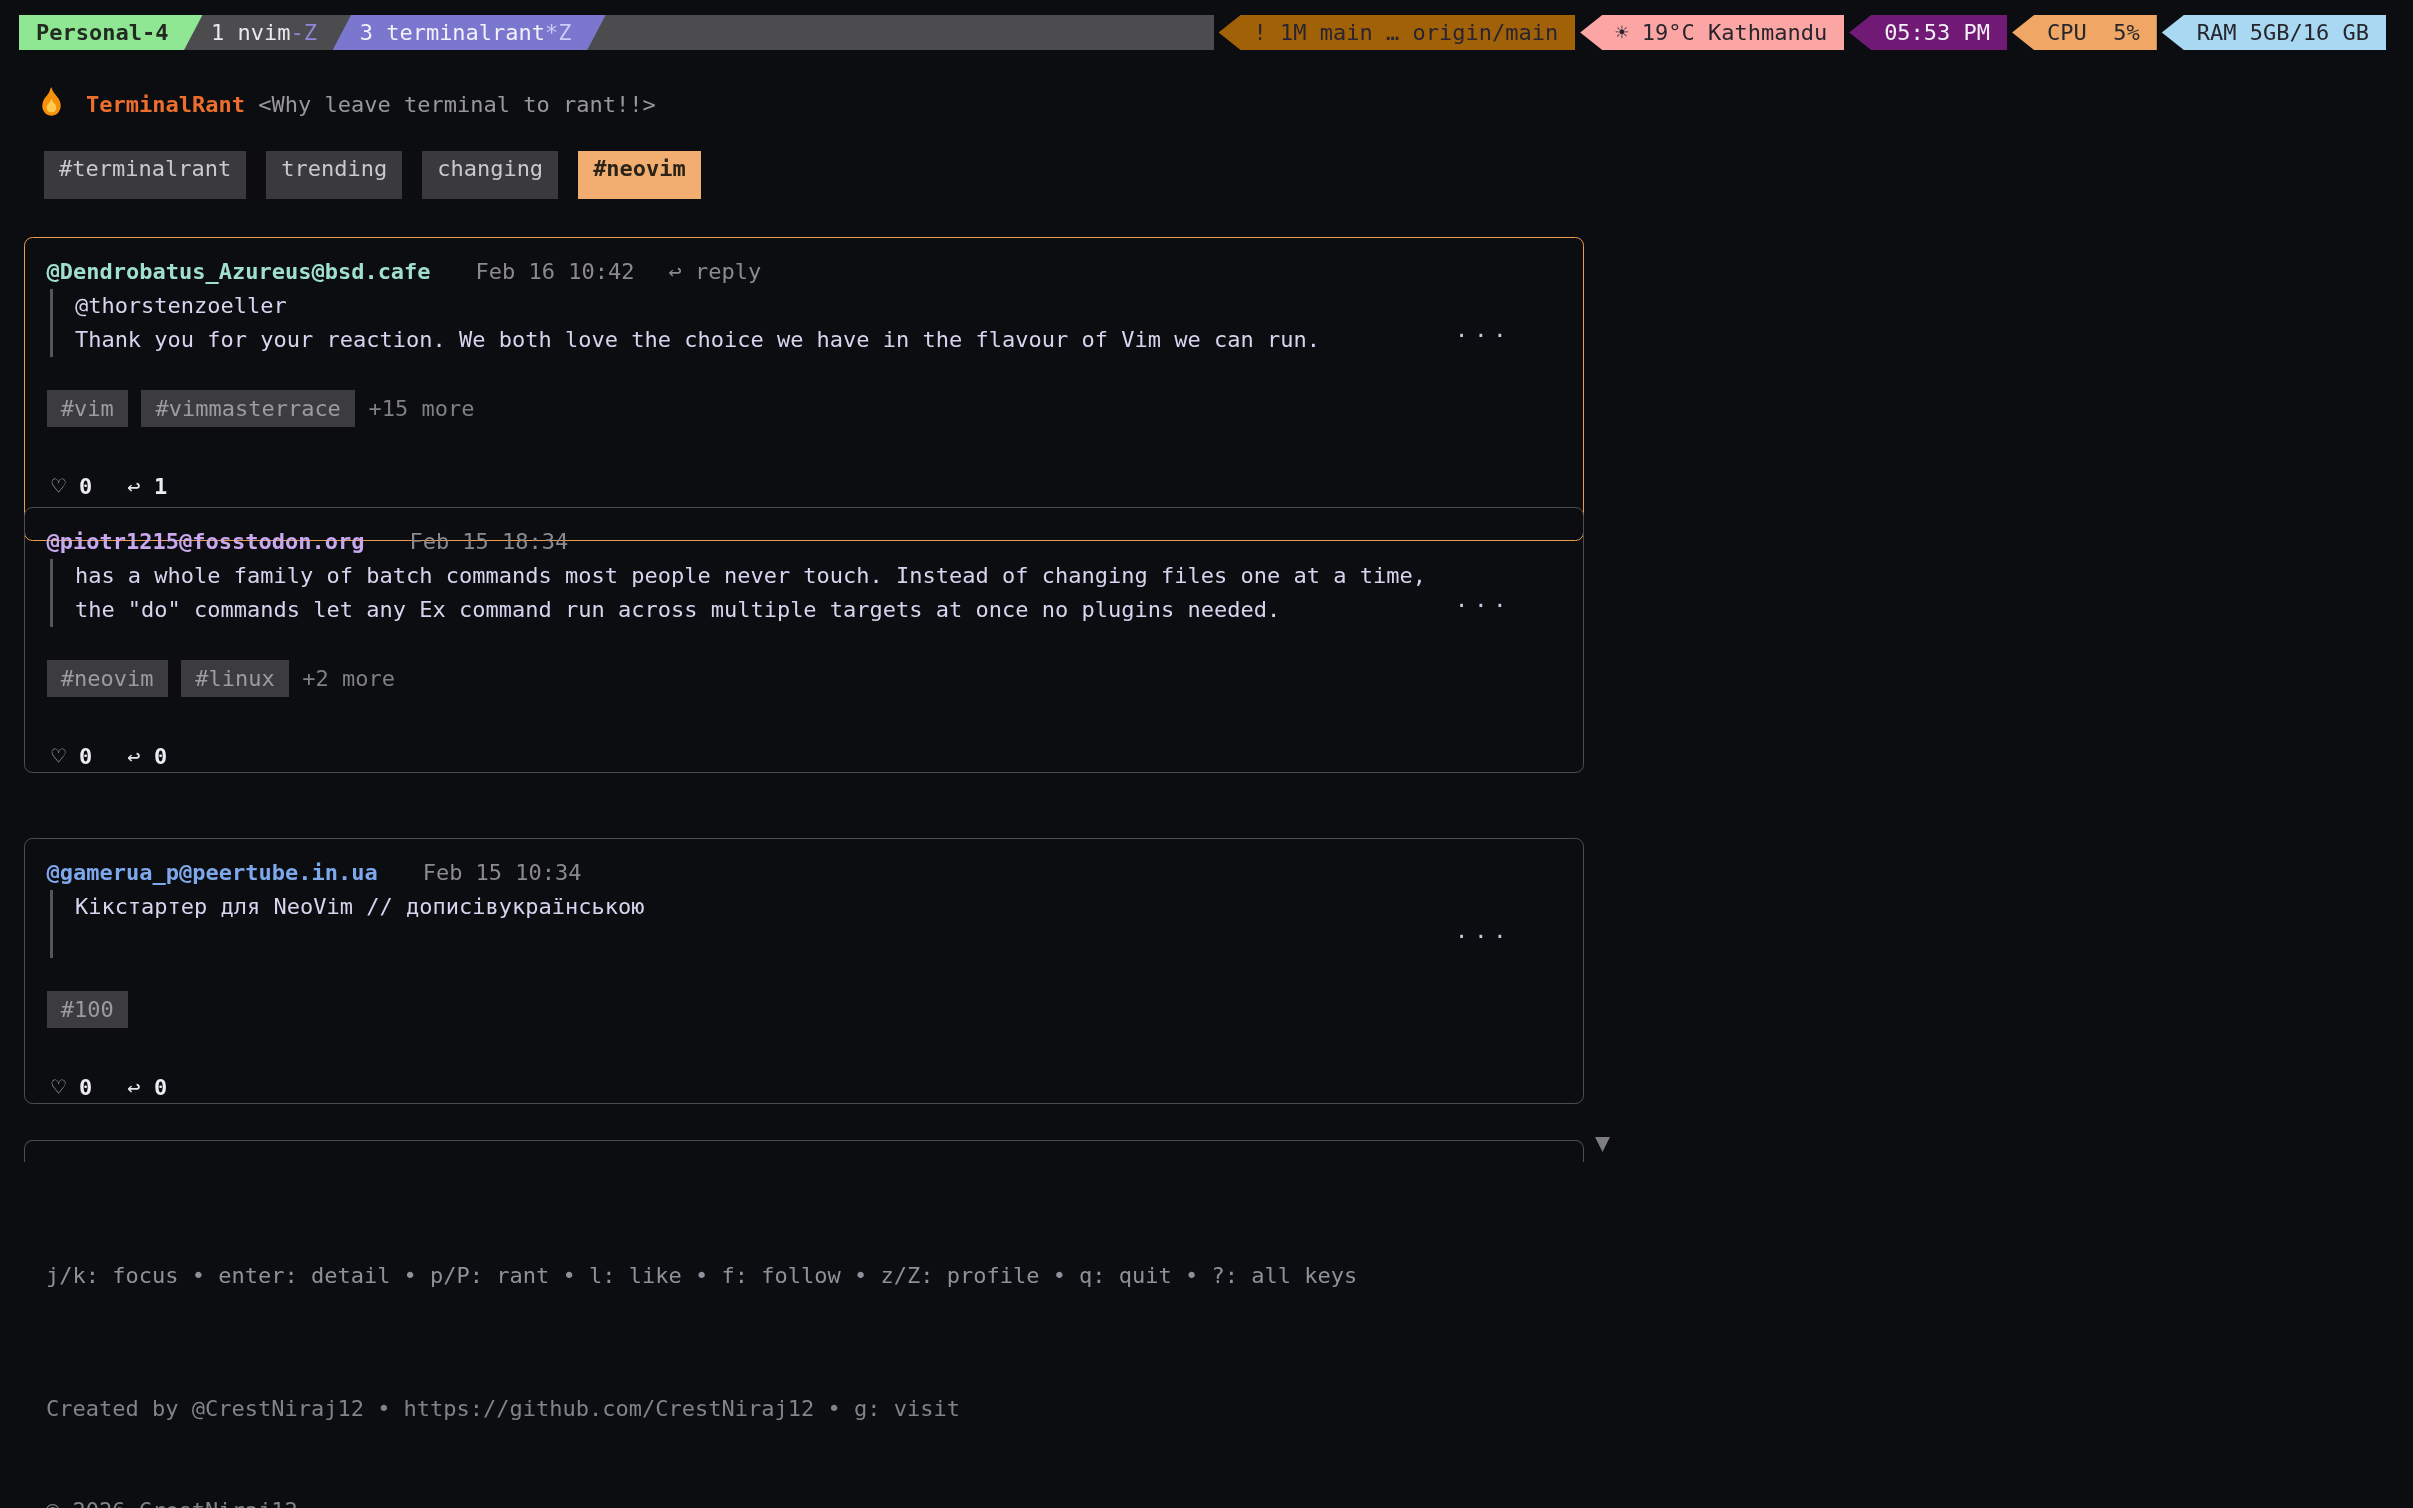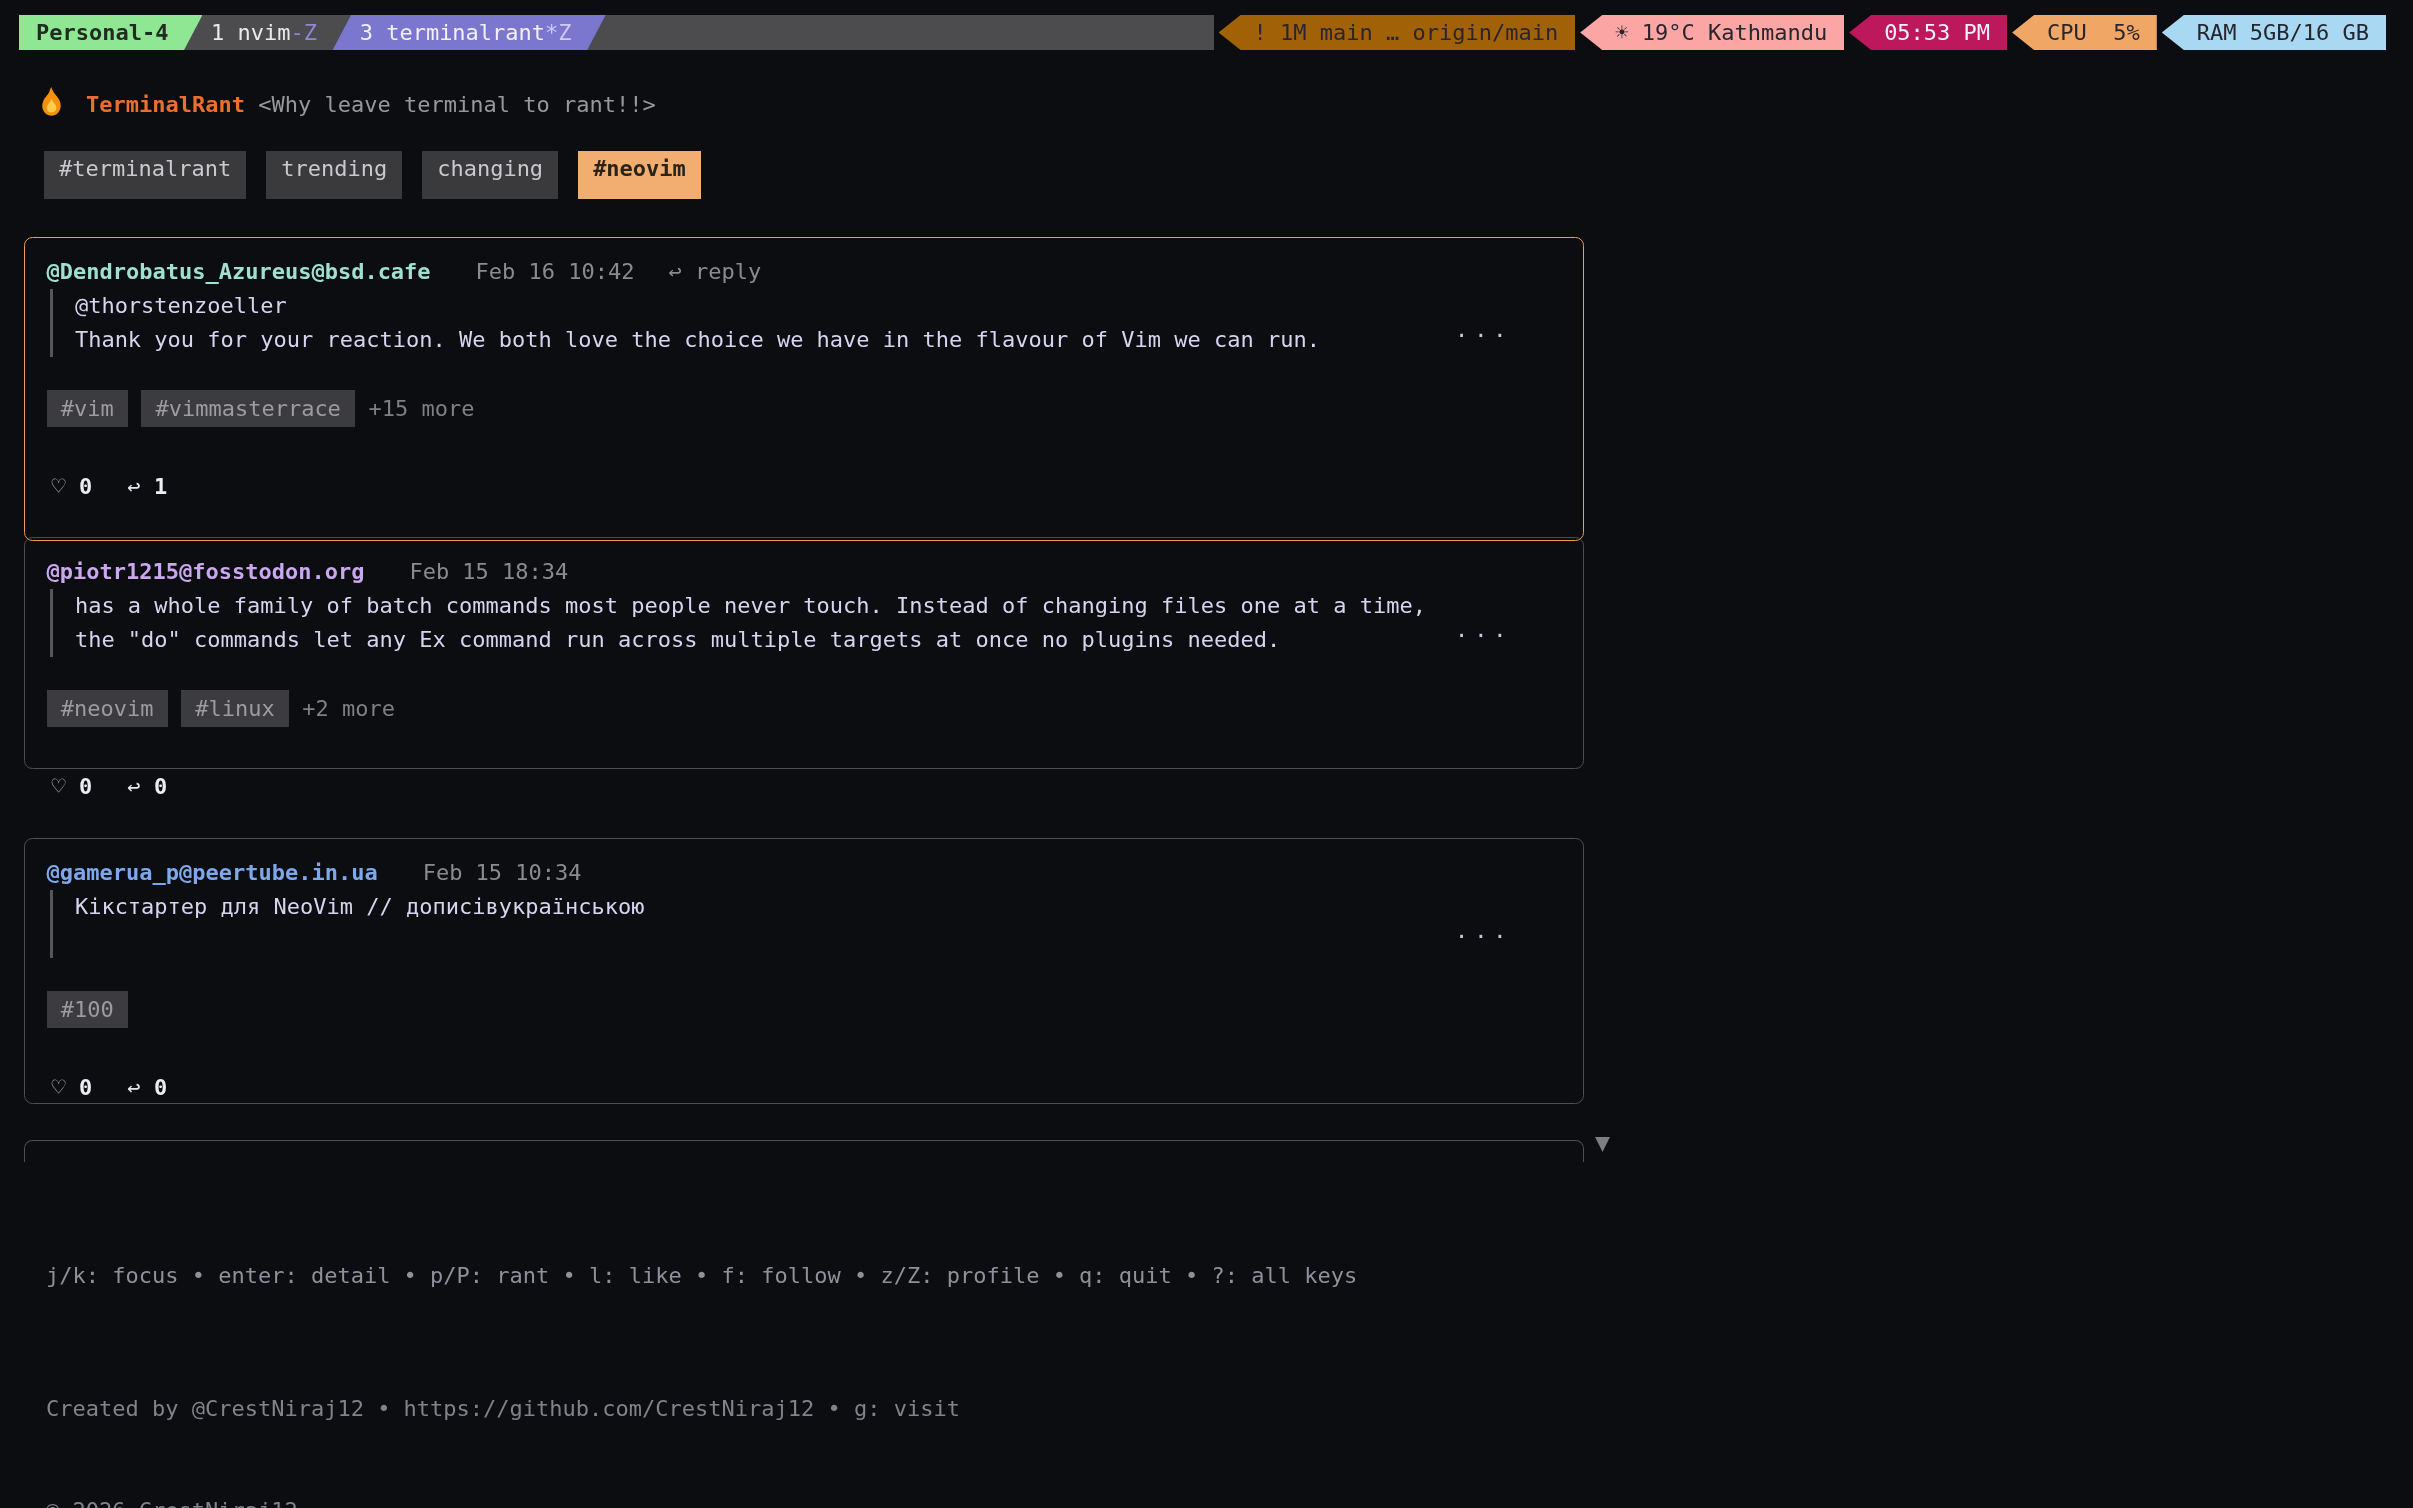--- a/index.html
+++ b/index.html
@@ -108,21 +108,21 @@
   <div class="tmux-left">
     <div class="tseg seg-session">Personal-4</div>
 
   <div class="tseg seg-window inactive"><span>1 nvim</span><span class="win-flags">-Z</span></div>
       <div class="tseg seg-window active"><span>3 terminalrant</span><span class="win-flags">*Z</span></div>
     </div>
   <div class="tmux-fill"></div>
   <div class="tmux-right">
       <div class="rseg" style="background: #a16207; color: rgb(42, 36, 48);">! 1M main … origin/main</div>
       <div class="rseg" style="background: #fca5a5; color: rgb(38, 38, 44);">☀ 19°C Kathmandu</div>
-      <div class="rseg" style="background: #be185d; color: rgb(242, 240, 248);">05:53 PM</div>
+      <div class="rseg" style="background: #701a75; color: rgb(242, 240, 248);">05:53 PM</div>
       <div class="rseg" style="background: rgb(240, 167, 101); color: rgb(38, 38, 44);">CPU  5%</div>
       <div class="rseg" style="background: rgb(168, 216, 242); color: rgb(38, 38, 44);">RAM 5GB/16 GB</div>
     </div>
 </div>
 
 <div class="app-header">
   <svg class="fire" viewBox="0 0 30 36">
     <path d="M15 0 C16 7 22 10 24.5 16 C27 22 26.5 27 22.5 31.5 C19 35.3 11 35.3 7.5 31.5 C3.5 27 3 22 5.5 16 C7.2 12 12 9 13 4 C13.5 2 14.5 1 15 0 Z" fill="#f4900c"></path>
     <path d="M15 14 C16 18 19.5 19.5 20.5 23 C21.5 26.5 19.5 30.5 15 30.5 C10.5 30.5 8.5 26.5 9.5 23 C10.5 19.5 14 18 15 14 Z" fill="#ffcc4d"></path>
   </svg>
@@ -150,21 +150,21 @@
         <span class="tag-chip">#vimmasterrace</span>
         <span class="tags-more">+15 more</span>
       </div>
       <div class="post-stats">
         <span class="stat-heart">♡</span>
         <span class="stat-num">0</span>
         <span class="stat-arrow">↩</span>
         <span class="stat-num">1</span>
       </div>
     </article>
-    <article class="card" style="top: 537px; height: 232px;">
+    <article class="card" style="top: 507px; height: 266px;">
       <div class="post-header"><span class="post-username" style="color: rgb(201, 168, 238);">@piotr1215@fosstodon.org</span><span class="post-date">Feb 15 18:34</span></div>
       <div class="post-quote">
         <div class="quote-line">has a whole family of batch commands most people never touch. Instead of changing files one at a time,</div>
         <div class="quote-line">the "do" commands let any Ex command run across multiple targets at once no plugins needed.</div>
       </div>
       <div class="post-ellipsis">...</div>
       <div class="post-tags">
         <span class="tag-chip">#neovim</span>
         <span class="tag-chip">#linux</span>
         <span class="tags-more">+2 more</span>

